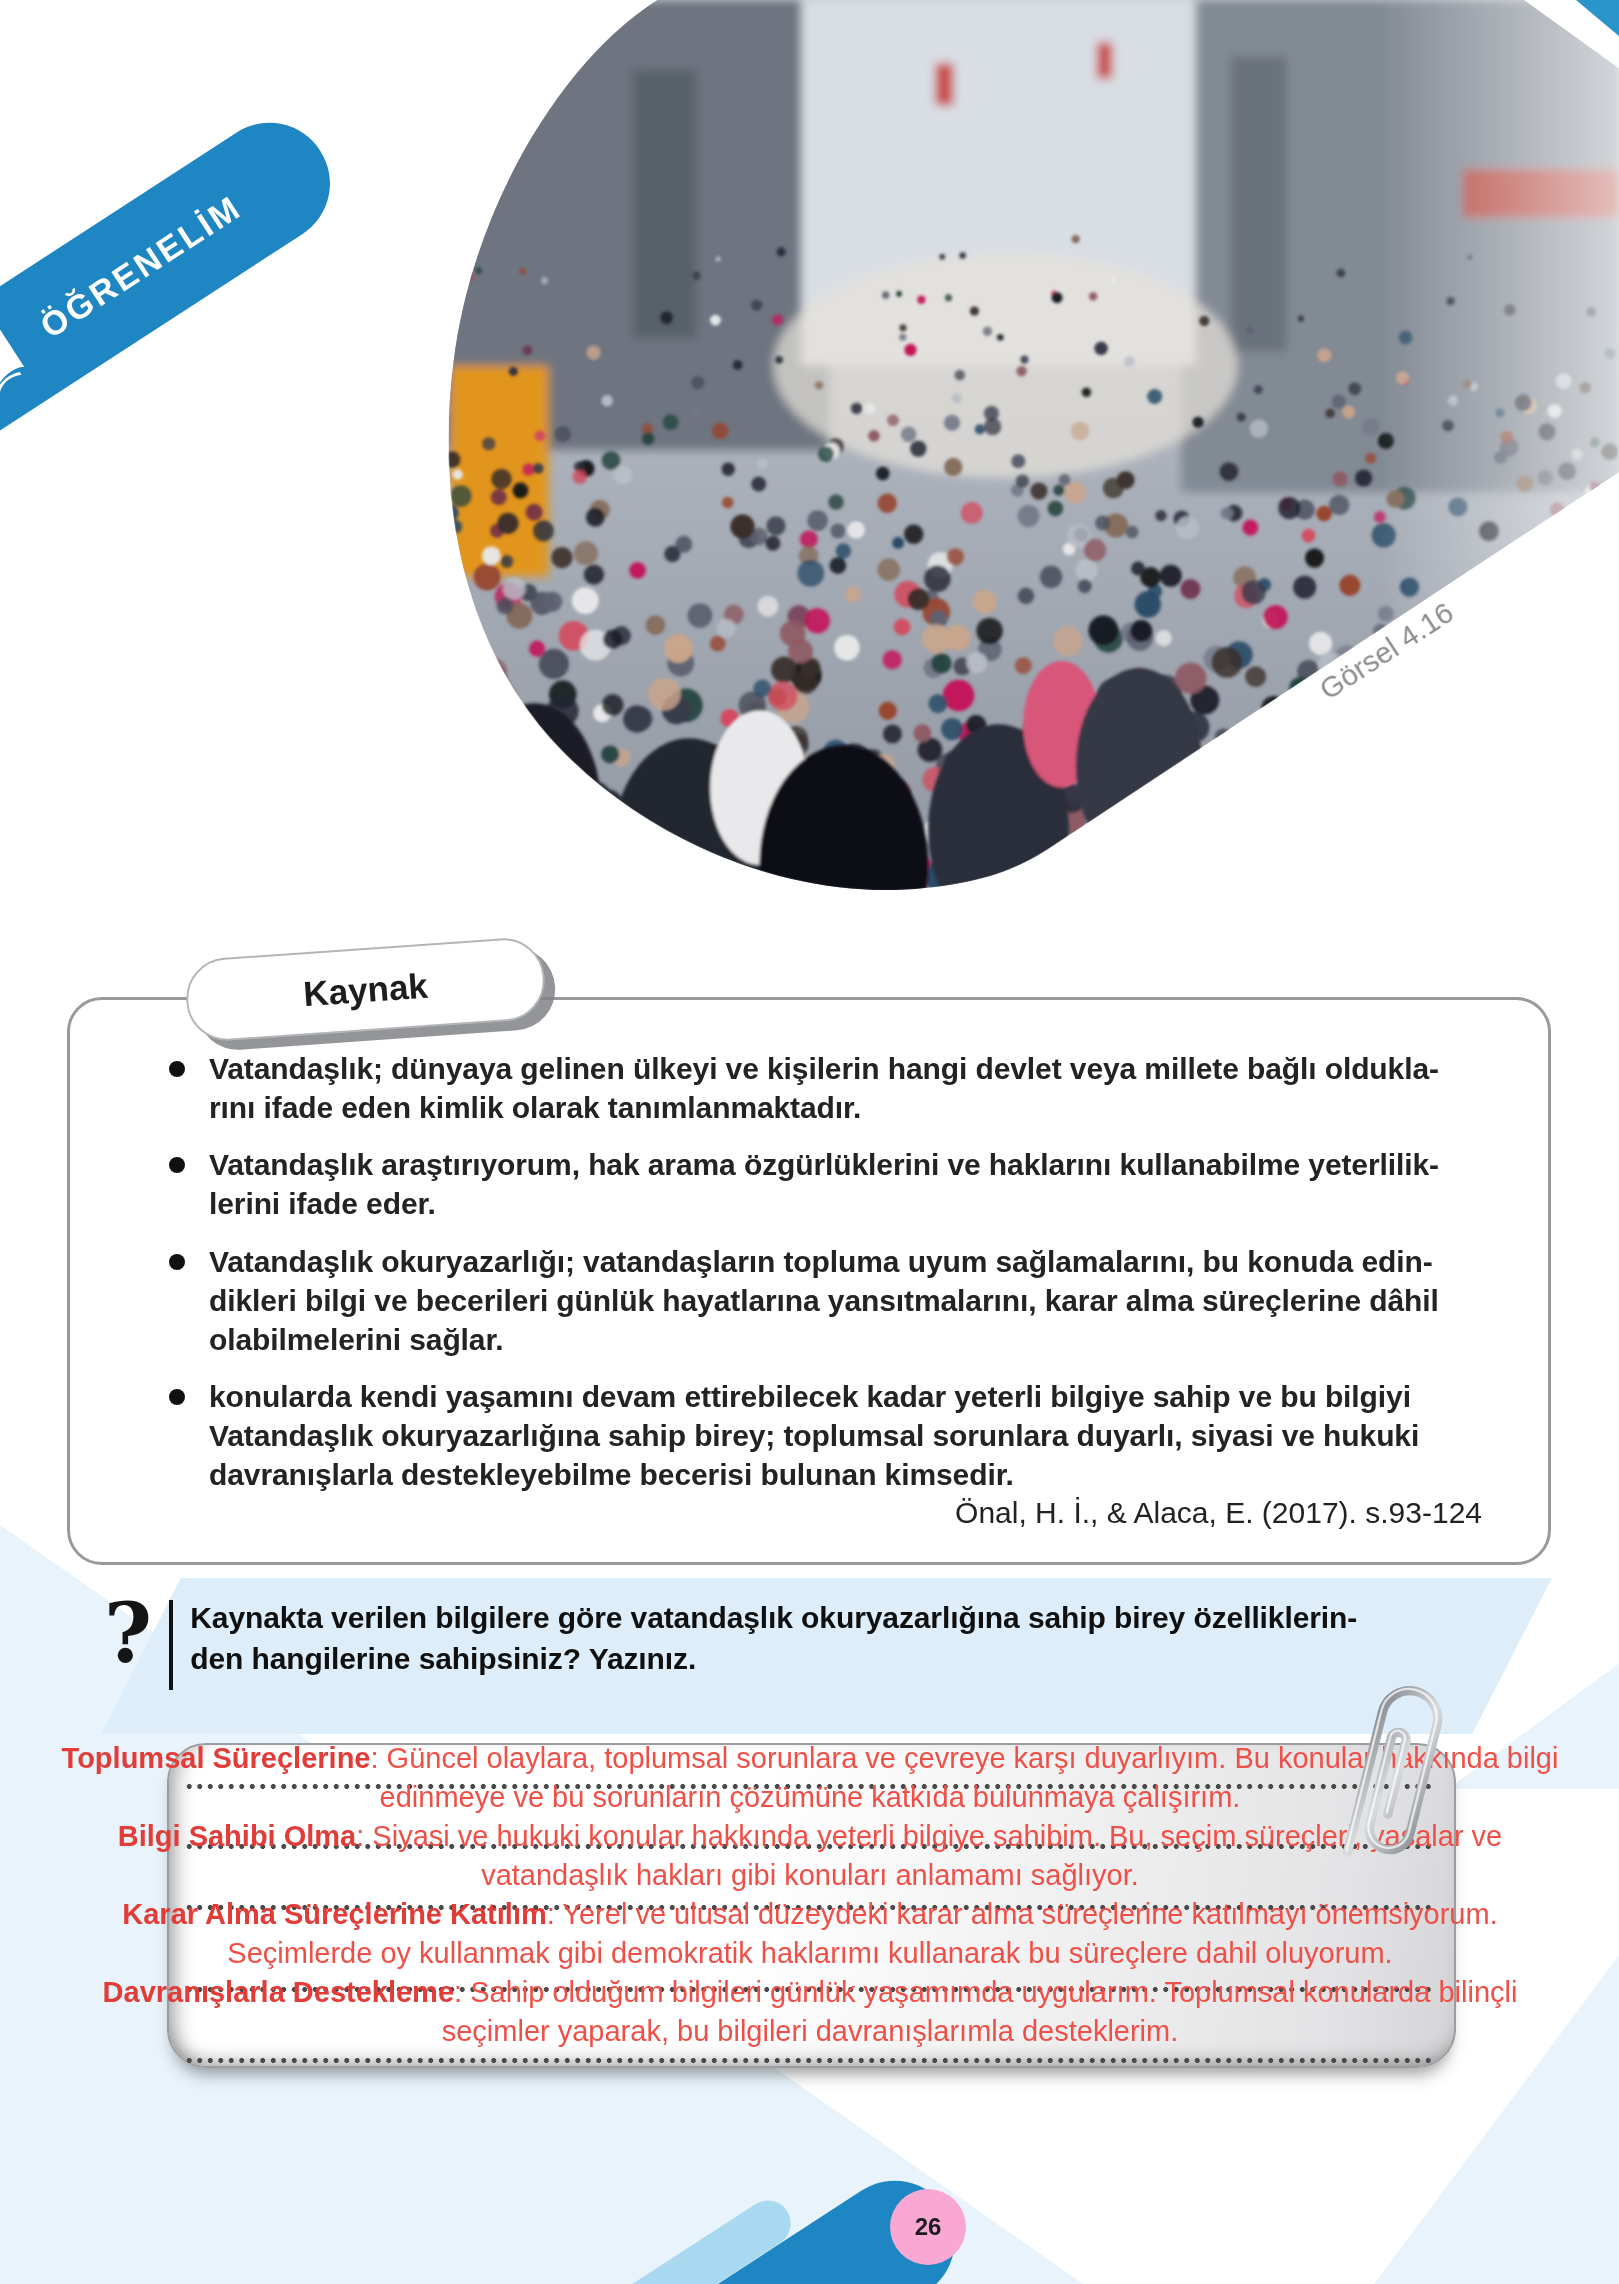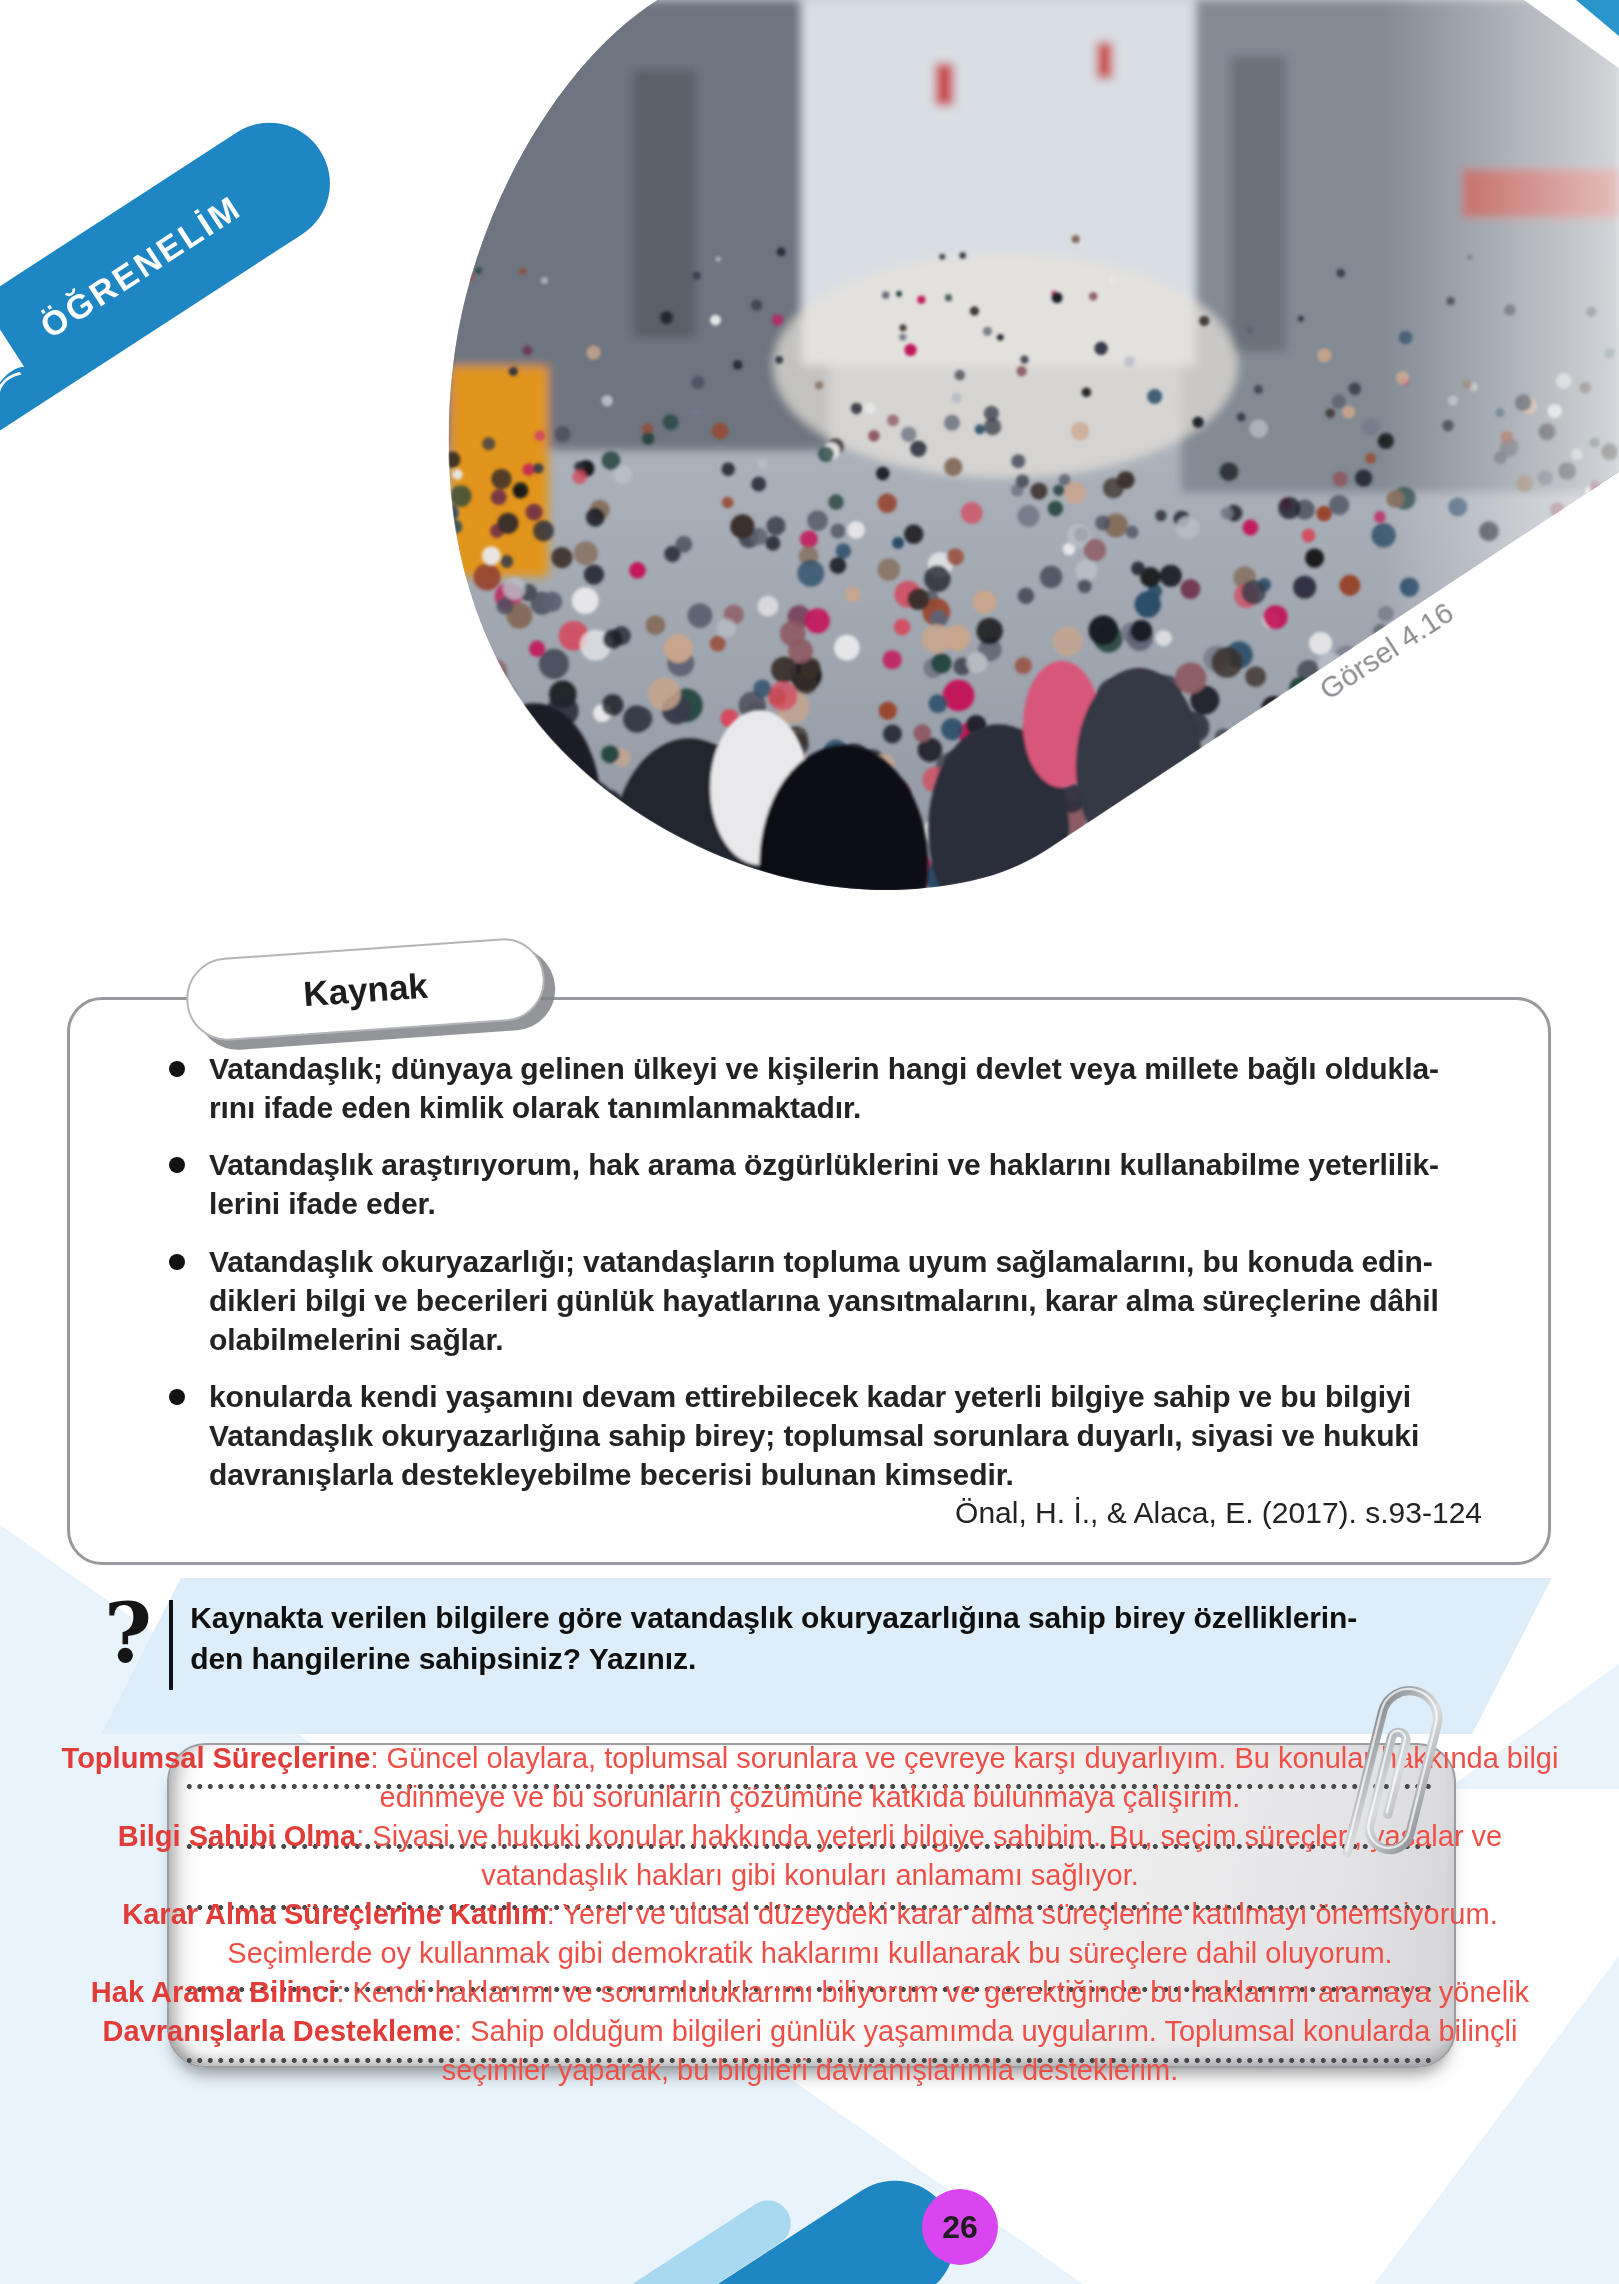--- a/index.html
+++ b/index.html
@@ -67,23 +67,23 @@
   .aitem{position:relative;width:100%;text-align:center;}
   .aitem:first-of-type{padding-top:7px;}
   .aline{font-size:29px;line-height:39px;color:#ef4f46;white-space:nowrap;}
   .alabel{font-weight:bold;color:#e23c38;}
   #paperclip{position:absolute;left:1339px;top:-67px;transform:rotate(14deg);}
   
   .ribbon-main{position:absolute;left:383px;top:2148px;width:562px;height:120px;
     background:#1e87c3;border-radius:60px;transform:rotate(-33deg);transform-origin:100% 50%;}
   .ribbon-light{position:absolute;left:436px;top:2188px;width:351px;height:46px;
     background:#a9d8f1;border-radius:23px;transform:rotate(-33deg);transform-origin:100% 50%;}
-  .pagenum{position:absolute;left:922px;top:2189px;width:76px;height:76px;background:#d946ef;
+  .pagenum{position:absolute;left:890px;top:2189px;width:76px;height:76px;background:#f9a8d4;
     border-radius:50%;display:flex;align-items:center;justify-content:center;
-    font-size:32px;font-weight:bold;color:#1d1d1f;}
+    font-size:24px;font-weight:bold;color:#1d1d1f;}
 </style>
 </head>
 <body>
 
 <div class="band" id="band-bl"></div>
 <div class="band" id="band-r1"></div>
 <div class="band" id="band-br"></div>
 <div id="question-strip"></div>
 
 <svg id="photo-svg" width="1620" height="914" viewBox="0 0 2304 1300">
@@ -850,21 +850,20 @@
   </div>
   <div class="aitem">
     <div class="aline"><span class="alabel">Bilgi Sahibi Olma</span><span>: Siyasi ve hukuki konular hakkında yeterli bilgiye sahibim. Bu, seçim süreçleri, yasalar ve</span></div>
     <div class="aline">vatandaşlık hakları gibi konuları anlamamı sağlıyor.</div>
   </div>
   <div class="aitem">
     <div class="aline"><span class="alabel">Karar Alma Süreçlerine Katılım</span><span>: Yerel ve ulusal düzeydeki karar alma süreçlerine katılmayı önemsiyorum.</span></div>
     <div class="aline">Seçimlerde oy kullanmak gibi demokratik haklarımı kullanarak bu süreçlere dahil oluyorum.</div>
   </div>
   <div class="aitem">
-    <div class="aline"><span class="alabel">Hak Arama Bilinci</span><span>: Kendi haklarımı ve sorumluluklarımı biliyorum ve gerektiğinde bu haklarımı aramaya yönelik</span></div>
   </div>
   <div class="aitem">
     <div class="aline"><span class="alabel">Davranışlarla Destekleme</span><span>: Sahip olduğum bilgileri günlük yaşamımda uygularım. Toplumsal konularda bilinçli</span></div>
     <div class="aline">seçimler yaparak, bu bilgileri davranışlarımla desteklerim.</div>
   </div>
 
   <svg id="paperclip" width="112" height="211" viewBox="0 0 120 220">
     <defs>
       <linearGradient id="clipGrad" x1="0" y1="0" x2="1" y2="1">
         <stop offset="0" stop-color="#83888d"></stop>

